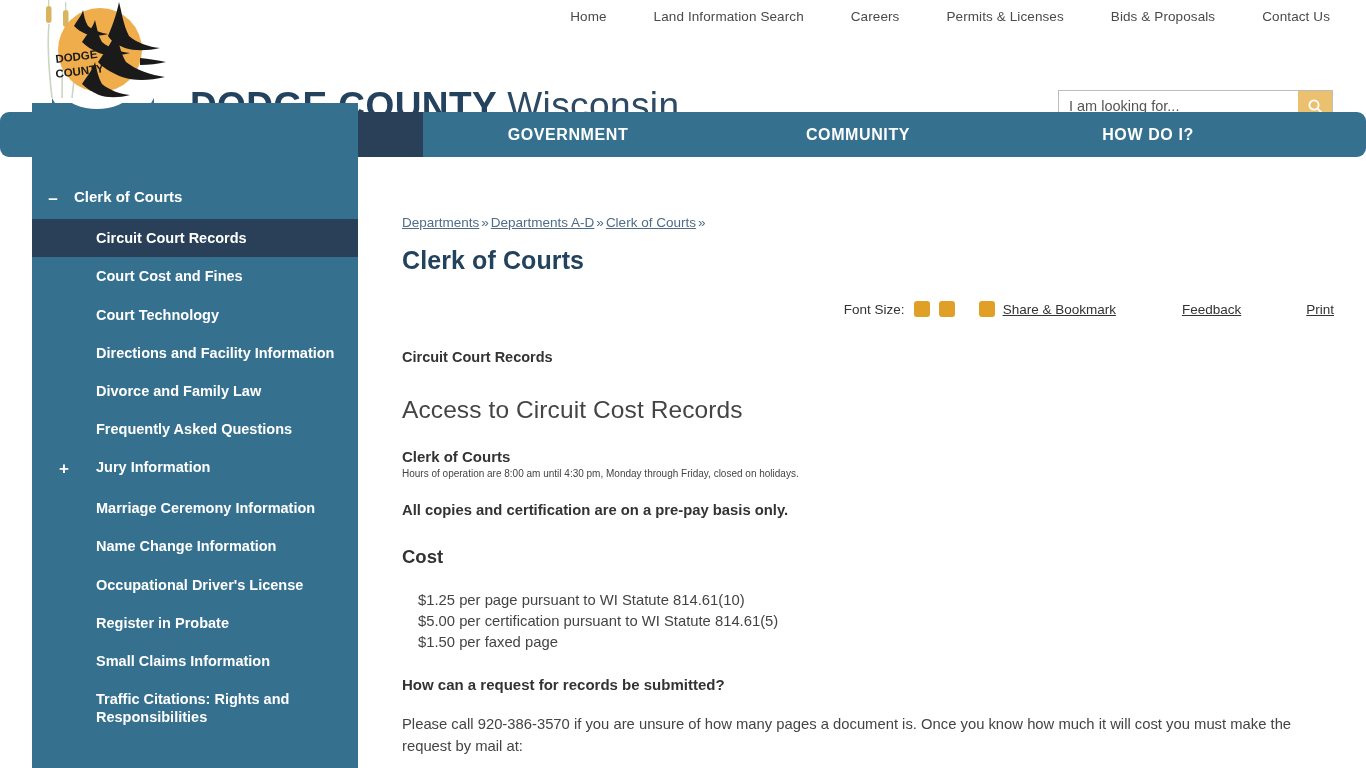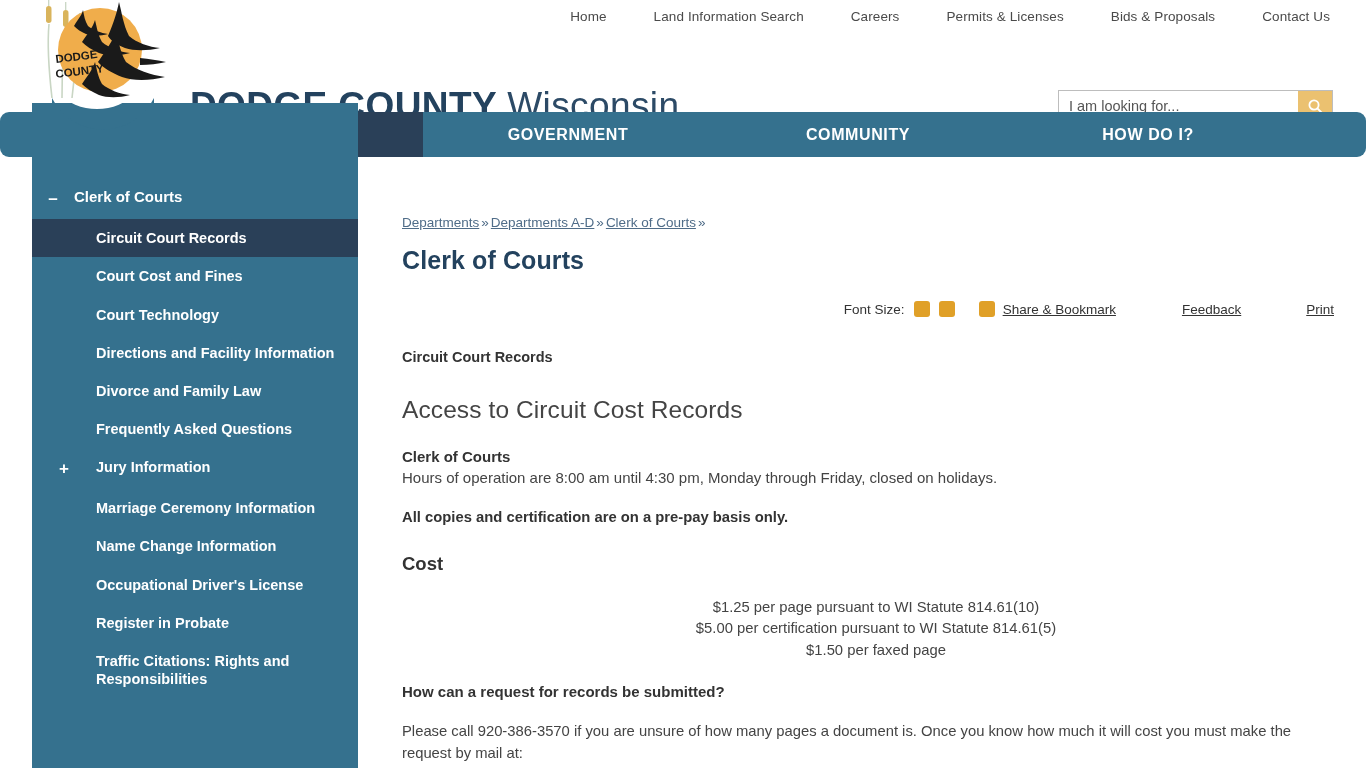--- a/index.html
+++ b/index.html
@@ -141,25 +141,25 @@
   .tool-link.print { margin-left: 65px; }
 
   .body-kicker {
     font-size: 14.5px; font-weight: 700; color: #333; margin-bottom: 31px;
   }
   .h2 {
     font-size: 24.5px; font-weight: 400; color: #444;
     margin-bottom: 24px; letter-spacing: .1px;
   }
   .h3 { font-size: 15px; font-weight: 700; color: #333; margin-bottom: 2px; }
-  .para { font-size: 15px; color: #444; line-height: 1.45; margin-bottom: 18px; }
+  .para { font-size: 10px; color: #444; line-height: 1.45; margin-bottom: 18px; }
   .para.tight { margin-bottom: 20px; }
   .strong-line { font-size: 14.8px; font-weight: 700; color: #333; margin-bottom: 28px; }
   .h-cost { font-size: 18.5px; font-weight: 700; color: #333; margin-bottom: 22px; }
-  .cost-list { list-style: none; margin: 0 0 22px 0; padding-left: 16px; text-align: center; }
+  .cost-list { list-style: none; margin: 0 0 22px 0; padding-left: 16px; }
   .cost-list li { font-size: 14.8px; color: #444; line-height: 1.45; }
   .q-head { font-size: 15px; font-weight: 700; color: #333; margin-bottom: 20px; }
   .final-para { font-size: 14.8px; color: #444; line-height: 1.5; max-width: 900px; }
 </style>
 </head>
 <body>
 
 <div id="page">
 
   <div class="utility-nav">
@@ -238,20 +238,24 @@
       <span class="toggle"></span>
       <span class="side-label">Name Change Information</span>
     </div>
     <div class="side-item child">
       <span class="toggle"></span>
       <span class="side-label">Occupational Driver's License</span>
     </div>
     <div class="side-item child">
       <span class="toggle"></span>
       <span class="side-label">Register in Probate</span>
+    </div>
+    <div class="side-item child">
+      <span class="toggle"></span>
+      <span class="side-label">Small Claims Information</span>
     </div>
     <div class="side-item child">
       <span class="toggle"></span>
       <span class="side-label" style="max-width:215px">Traffic Citations: Rights and Responsibilities</span>
     </div>
   </div>
 
   <div class="logo-wrap">
     <svg class="logo-svg" viewBox="0 0 150 150">
 

